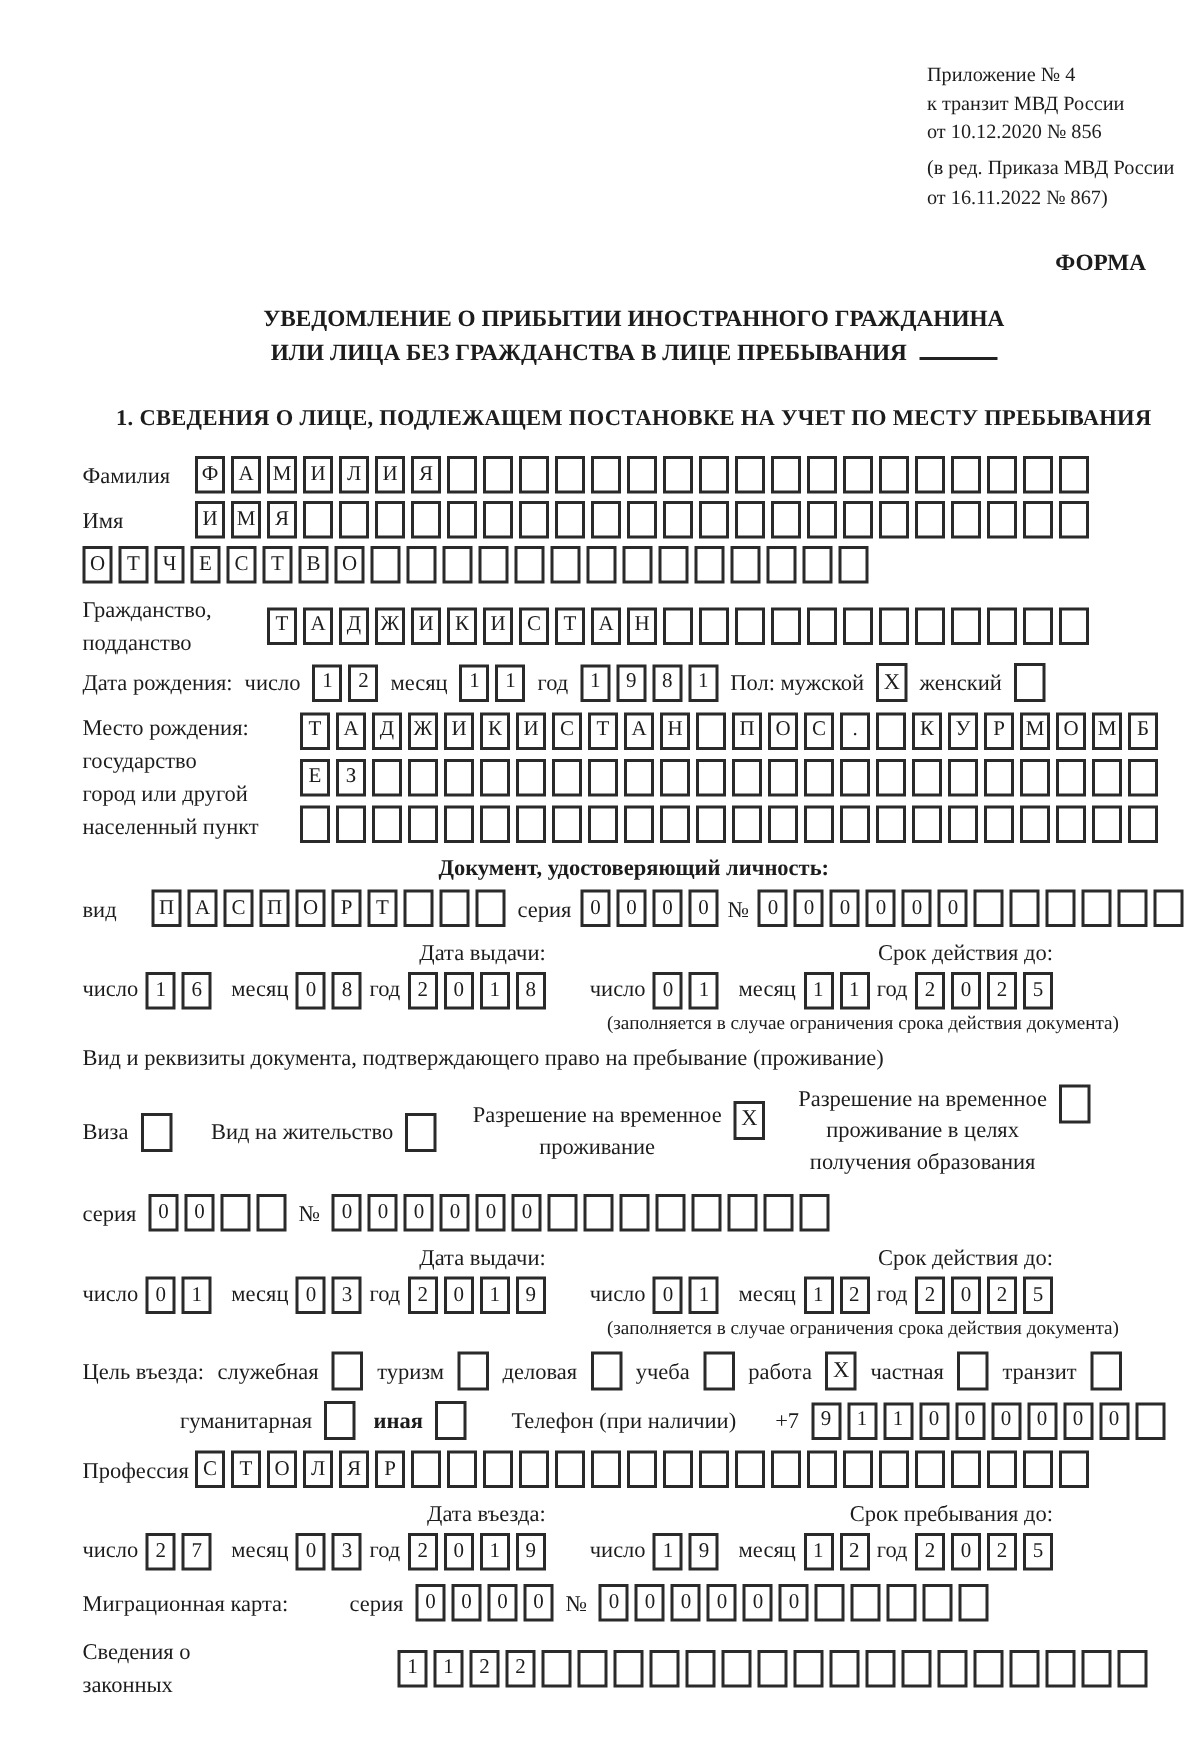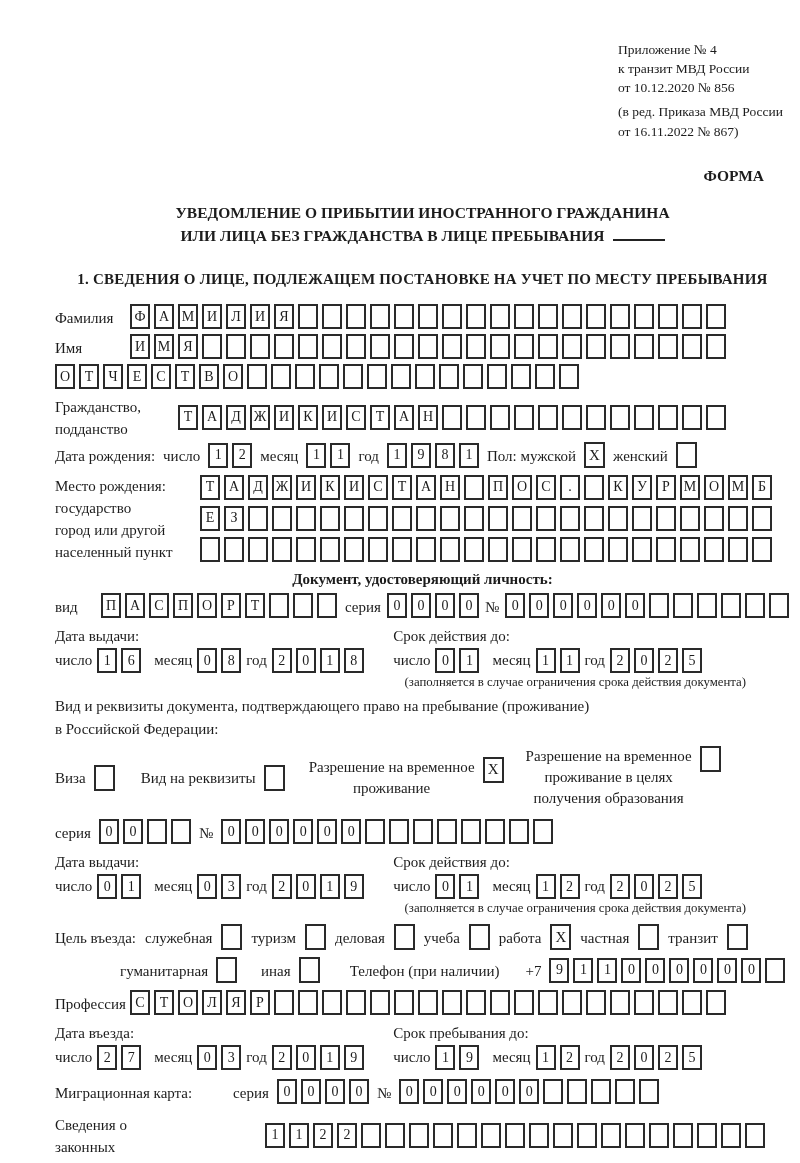--- a/index.html
+++ b/index.html
@@ -13,21 +13,21 @@
   .blank-line{display:inline-block;width:52px;border-bottom:2px solid #222;height:14px;margin-left:8px;}
   .sec1{font-weight:bold;font-size:15px;text-align:center;margin-top:24px;letter-spacing:.2px;}
   .row{display:flex;align-items:center;margin-top:5px;}
   .lbl{line-height:22px;padding-top:2px;flex:none;}
   .cells{display:flex;gap:4px;flex:none;}
   .cell{box-sizing:border-box;flex:none;width:20px;height:25px;border:2px solid #2a2a2a;
         display:inline-flex;align-items:center;justify-content:center;font-size:14px;background:#fff;}
   .cb{box-sizing:border-box;flex:none;width:21px;height:26px;border:2px solid #2a2a2a;
       display:inline-flex;align-items:center;justify-content:center;font-size:15px;background:#fff;}
   .inl{display:flex;align-items:center;gap:6px;flex-wrap:nowrap;}
-  .dg-title{text-align:left;margin-bottom:3px;}
+  .dg-title{text-align:right;margin-bottom:3px;}
   .dg-row{display:flex;align-items:center;gap:5px;}
   .datepair{display:flex;margin-top:10px;}
   .datepair .right{margin-left:auto;margin-right:88px;}
   .note{font-size:12.8px;}
   .note-right{text-align:right;margin:2px 44px 0 0;}
   .cbl{text-align:center;line-height:21px;}
   .cbgroup{display:flex;align-items:flex-start;gap:8px;}
   .center-head{font-weight:bold;text-align:center;margin-top:8px;}
   .stack>.cells{margin-top:6px;}
   .stack>.cells:first-child{margin-top:0;}
@@ -373,29 +373,28 @@
             <span class="cell">0</span>
             <span class="cell">2</span>
             <span class="cell">5</span>
           </span>
       </div>
     </div>
   </div>
   <div class="note note-right">(заполняется в случае ограничения срока действия документа)</div>
 
   <div style="margin-top:8px;">Вид и реквизиты документа, подтверждающего право на пребывание (проживание)</div>
-  <div style="margin-top:6px;">в Российской Федерации:</div>
 
   <div class="row" style="margin-top:8px;gap:14px;">
     <div class="cbgroup">
       <span class="lbl">Виза</span>
       <span class="cb"></span>
     </div>
     <div class="cbgroup" style="margin-left:12px;">
-      <span class="lbl">Вид на реквизиты</span>
+      <span class="lbl">Вид на жительство</span>
       <span class="cb"></span>
     </div>
     <div class="cbgroup" style="margin-left:10px;">
       <div class="cbl">
         <div>Разрешение на временное</div>
         <div>проживание</div>
       </div>
       <span class="cb">X</span>
     </div>
     <div class="cbgroup" style="margin-left:8px;">
@@ -497,21 +496,21 @@
     <span class="cb">X</span>
     <span class="lbl">частная</span>
     <span class="cb"></span>
     <span class="lbl">транзит</span>
     <span class="cb"></span>
   </div>
 
   <div class="row inl" style="margin-top:7px;gap:8px;margin-left:65px;">
     <span class="lbl">гуманитарная</span>
     <span class="cb"></span>
-    <span class="lbl" style="margin-left:16px;">иная</span>
+    <span class="lbl" style="margin-left:4px;font-weight:bold;">иная</span>
     <span class="cb"></span>
     <span class="lbl" style="margin-left:22px;">Телефон (при наличии)</span>
     <span class="lbl" style="margin-left:18px;">+7</span>
     <span class="cells">
         <span class="cell">9</span>
         <span class="cell">1</span>
         <span class="cell">1</span>
         <span class="cell">0</span>
         <span class="cell">0</span>
         <span class="cell">0</span>

